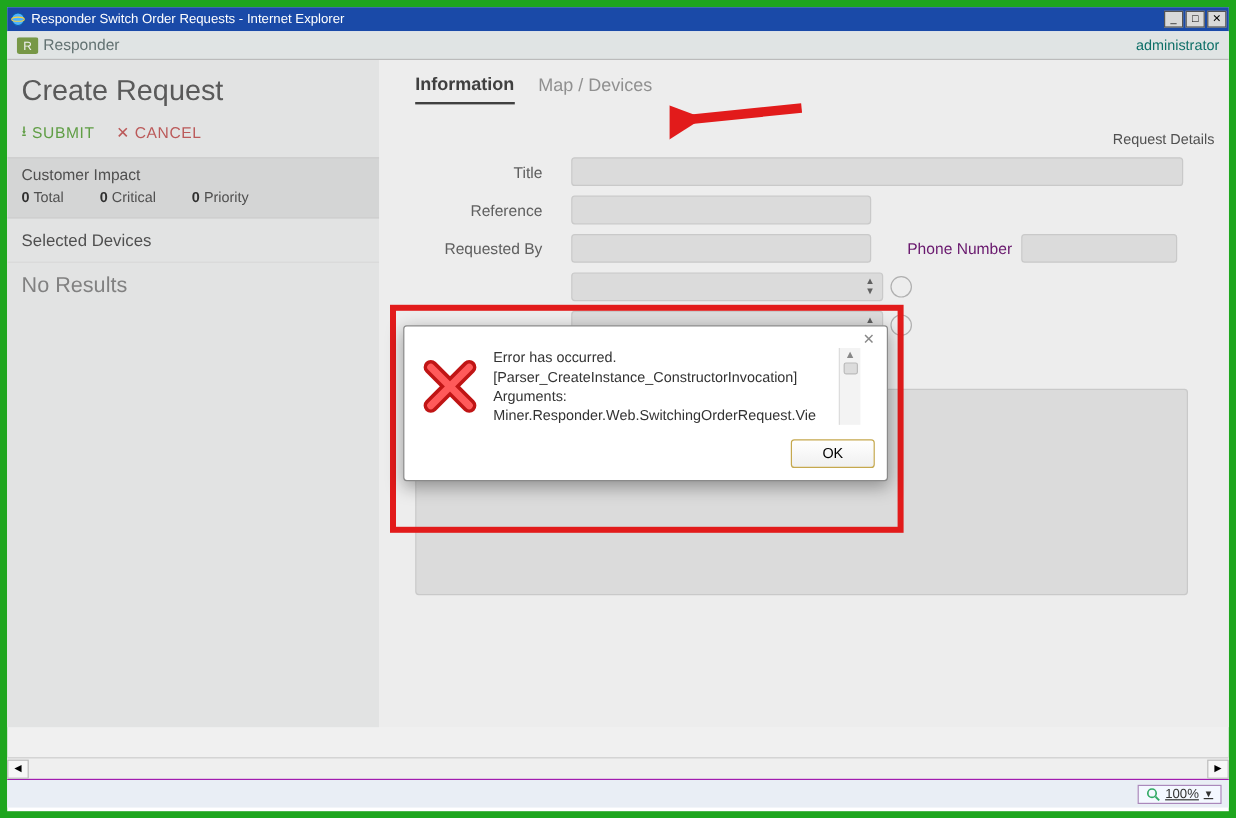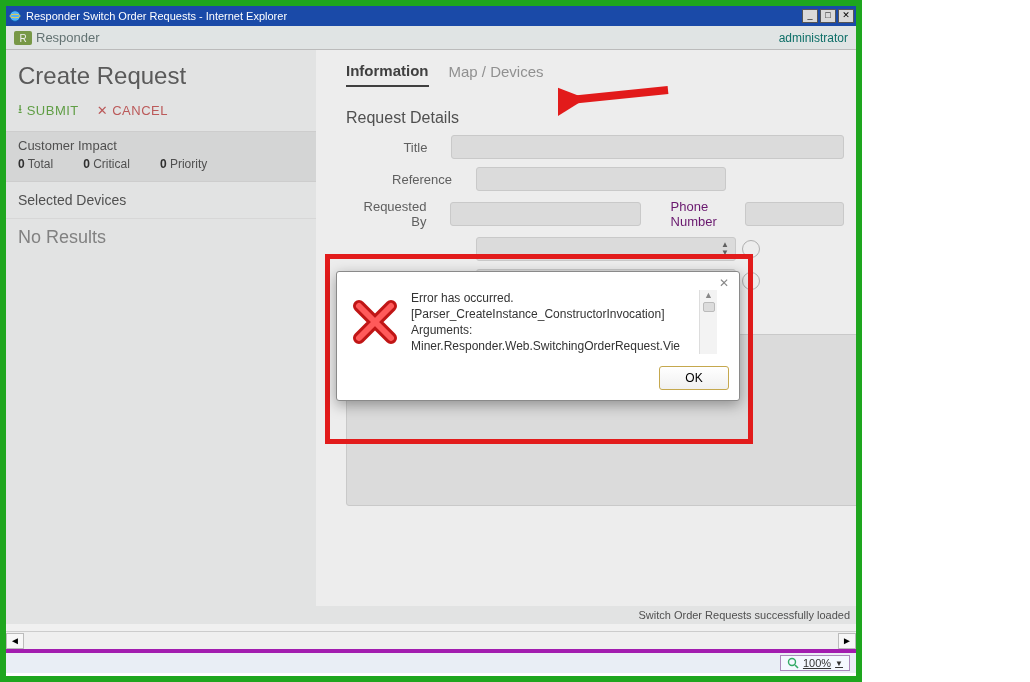--- a/index.html
+++ b/index.html
@@ -1,17 +1,17 @@
 <!DOCTYPE html>
 <html><head>
 <meta charset="utf-8">
 <style>
   * { box-sizing: border-box; margin: 0; padding: 0; font-family: "Segoe UI", Tahoma, sans-serif; }
   html, body { width: 1030px; height: 682px; overflow: hidden; }
-  .outer-frame { width: 862px; height: 682px; border: 6px solid #1ea61e; background: #fff; position: relative; }
+  .outer-frame { width: 1030px; height: 682px; border: 6px solid #1ea61e; background: #fff; position: relative; }
   
   
   .ie-titlebar { height: 20px; background: linear-gradient(#1a4aa8,#1a4aa8); display: flex; align-items: center; padding: 0 2px; color: #fff; font-size: 11px; }
   .ie-titlebar .ie-icon { width: 14px; height: 14px; margin-right: 4px; }
   .ie-titlebar .title-text { flex: 1; }
   .ie-titlebar .win-btns { display: flex; gap: 2px; }
   .win-btn { width: 16px; height: 14px; background: #d9d9d9; border: 1px solid #555; font-size: 9px; line-height: 11px; text-align: center; color: #000; cursor: pointer; }
   
   
   .app-area { position: relative; height: 605px; overflow: hidden; }
@@ -38,21 +38,21 @@
   .impact-row span b { color: #333; }
   
   .sel-dev { padding: 10px 12px; font-size: 14px; color: #555; border-bottom: 1px solid #e5e5e5; }
   .no-results { padding: 8px 12px; font-size: 18px; color: #8a8a8a; }
   
   .right-pane { flex: 1; background: #fcfcfc; padding: 4px 12px 0 30px; position: relative; overflow: hidden; }
   .tabs { display: flex; gap: 20px; padding: 8px 0 0 0; align-items: center; }
   .tab { font-size: 15px; color: #9a9a9a; padding-bottom: 6px; cursor: pointer; }
   .tab.active { color: #444; border-bottom: 2px solid #444; font-weight: 600; }
   
-  .req-details-hdr { font-size: 16px; color: #555; margin: 22px 0 8px 0; }
+  .req-details-hdr { font-size: 12px; color: #555; margin: 22px 0 8px 0; text-align: right; }
   .form-row { display: flex; align-items: center; margin: 8px 0; }
   .form-row label { width: 130px; text-align: right; color: #666; font-size: 13px; padding-right: 24px; }
   .txt { background: #e9e9e9; border: 1px solid #d6d6d6; border-radius: 3px; height: 24px; }
   .txt.w-full { width: 510px; }
   .txt.w-med { width: 250px; }
   .txt.w-sm  { width: 130px; }
   .phone-lbl { color: #701a75; font-size: 13px; margin-left: 30px; margin-right: 8px; }
   
   .spin-group { display: flex; align-items: center; }
   .spin { width: 260px; height: 24px; background: #e9e9e9; border: 1px solid #d6d6d6; border-radius: 3px; position: relative; }
@@ -64,21 +64,21 @@
   
   
   .status-line { height: 18px; background: #f1f2f2; font-size: 11px; color: #555; display: flex; justify-content: flex-end; align-items: center; padding: 0 6px; }
   
   
   .hscroll { height: 18px; background: #efefef; display: flex; align-items: center; border-top: 1px solid #ccc; }
   .hscroll .hbtn { width: 18px; height: 16px; background: #f7f7f7; border: 1px solid #bbb; font-size: 10px; text-align: center; line-height: 13px; }
   .hscroll .track { flex: 1; height: 16px; }
   
   
-  .ie-bottom { height: 24px; background: #e9eef5; display: flex; align-items: center; justify-content: flex-end; padding: 0 6px; font-size: 11px; color: #333; border-top: 4px solid #a21caf; text-decoration: underline; }
+  .ie-bottom { height: 24px; background: #e9eef5; display: flex; align-items: center; justify-content: flex-end; padding: 0 6px; font-size: 11px; color: #333; border-top: 1px solid #a21caf; text-decoration: underline; }
   .zoom-widget { display: flex; align-items: center; gap: 4px; border: 1px solid #a8b; padding: 1px 6px; background: #f4f8ff; }
   .mag-icon { width: 12px; height: 12px; }
   
   
   .red-arrow { position: absolute; left: 552px; top: 52px; pointer-events: none; }
   
   
   .red-box { position: absolute; left: 319px; top: 228px; width: 428px; height: 190px; border: 5px solid #e21b1b; pointer-events: none; }
   .err-dialog { position: absolute; left: 330px; top: 245px; width: 404px; background: #fff; border: 1px solid #8a8a8a; border-radius: 3px; box-shadow: 0 4px 14px rgba(0,0,0,0.35); }
   .err-dialog .close-x { position: absolute; right: 6px; top: 4px; font-size: 12px; color: #888; cursor: pointer; padding: 0 4px;}
@@ -191,23 +191,20 @@
               </div>
             <div class="clock"></div>
           </div>
         </div>
 
         <div class="addl">Additional Information</div>
         <div class="big-text"></div>
       </div>
     </div>
 
-    <div class="status-line">
-      <span>Switch Order Requests successfully loaded</span>
-    </div>
 
     <div class="dim-overlay"></div>
 
     <svg class="red-arrow" width="120" height="40">
       <defs>
           <marker id="ah" markerWidth="12" markerHeight="12" refX="2" refY="5" orient="auto">
             <path d="M10,0 L0,5 L10,10 Z" fill="#e21b1b"></path>
           </marker>
         </defs>
       <line x1="110" y1="12" x2="12" y2="22" stroke="#e21b1b" stroke-width="8" marker-end="url(#ah)"></line>

